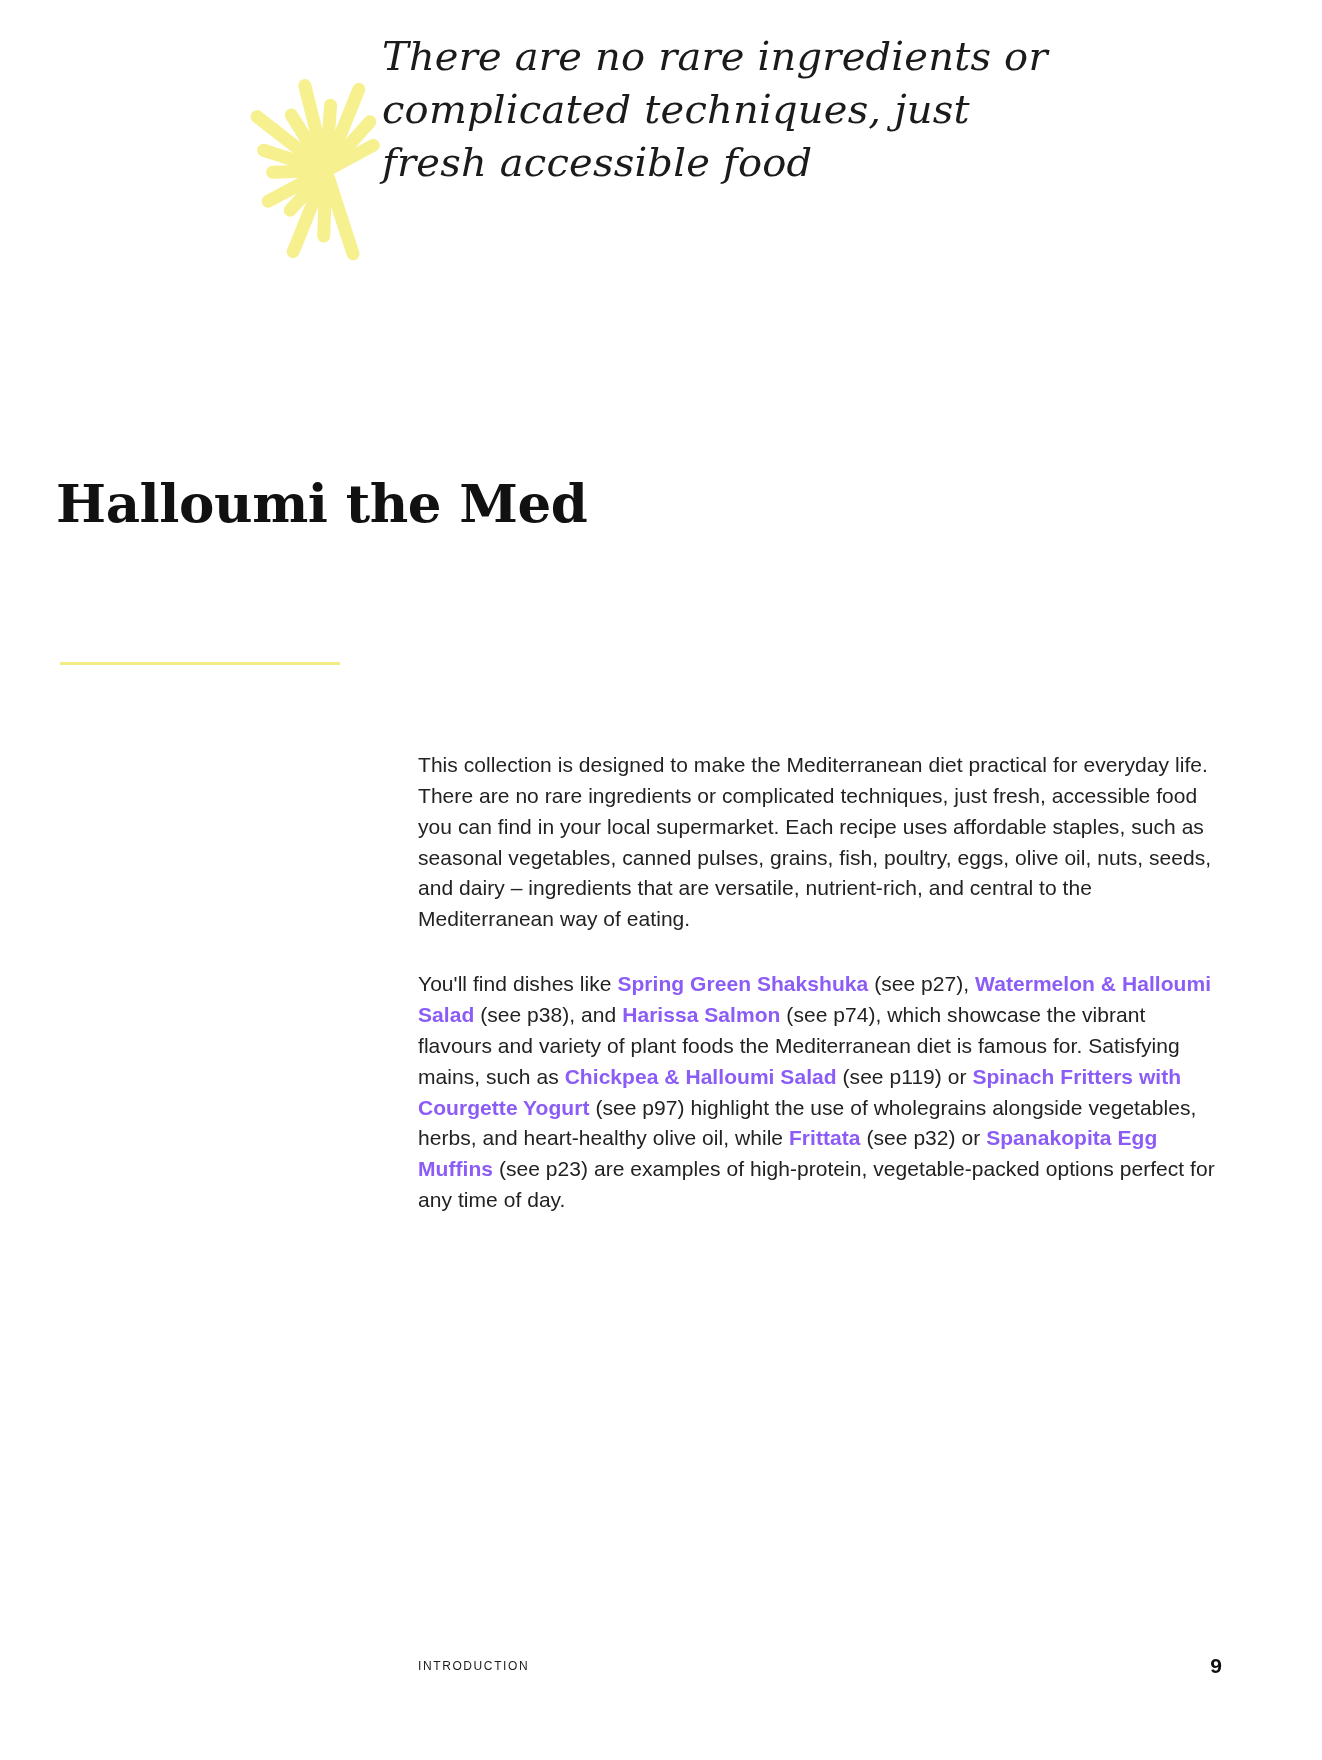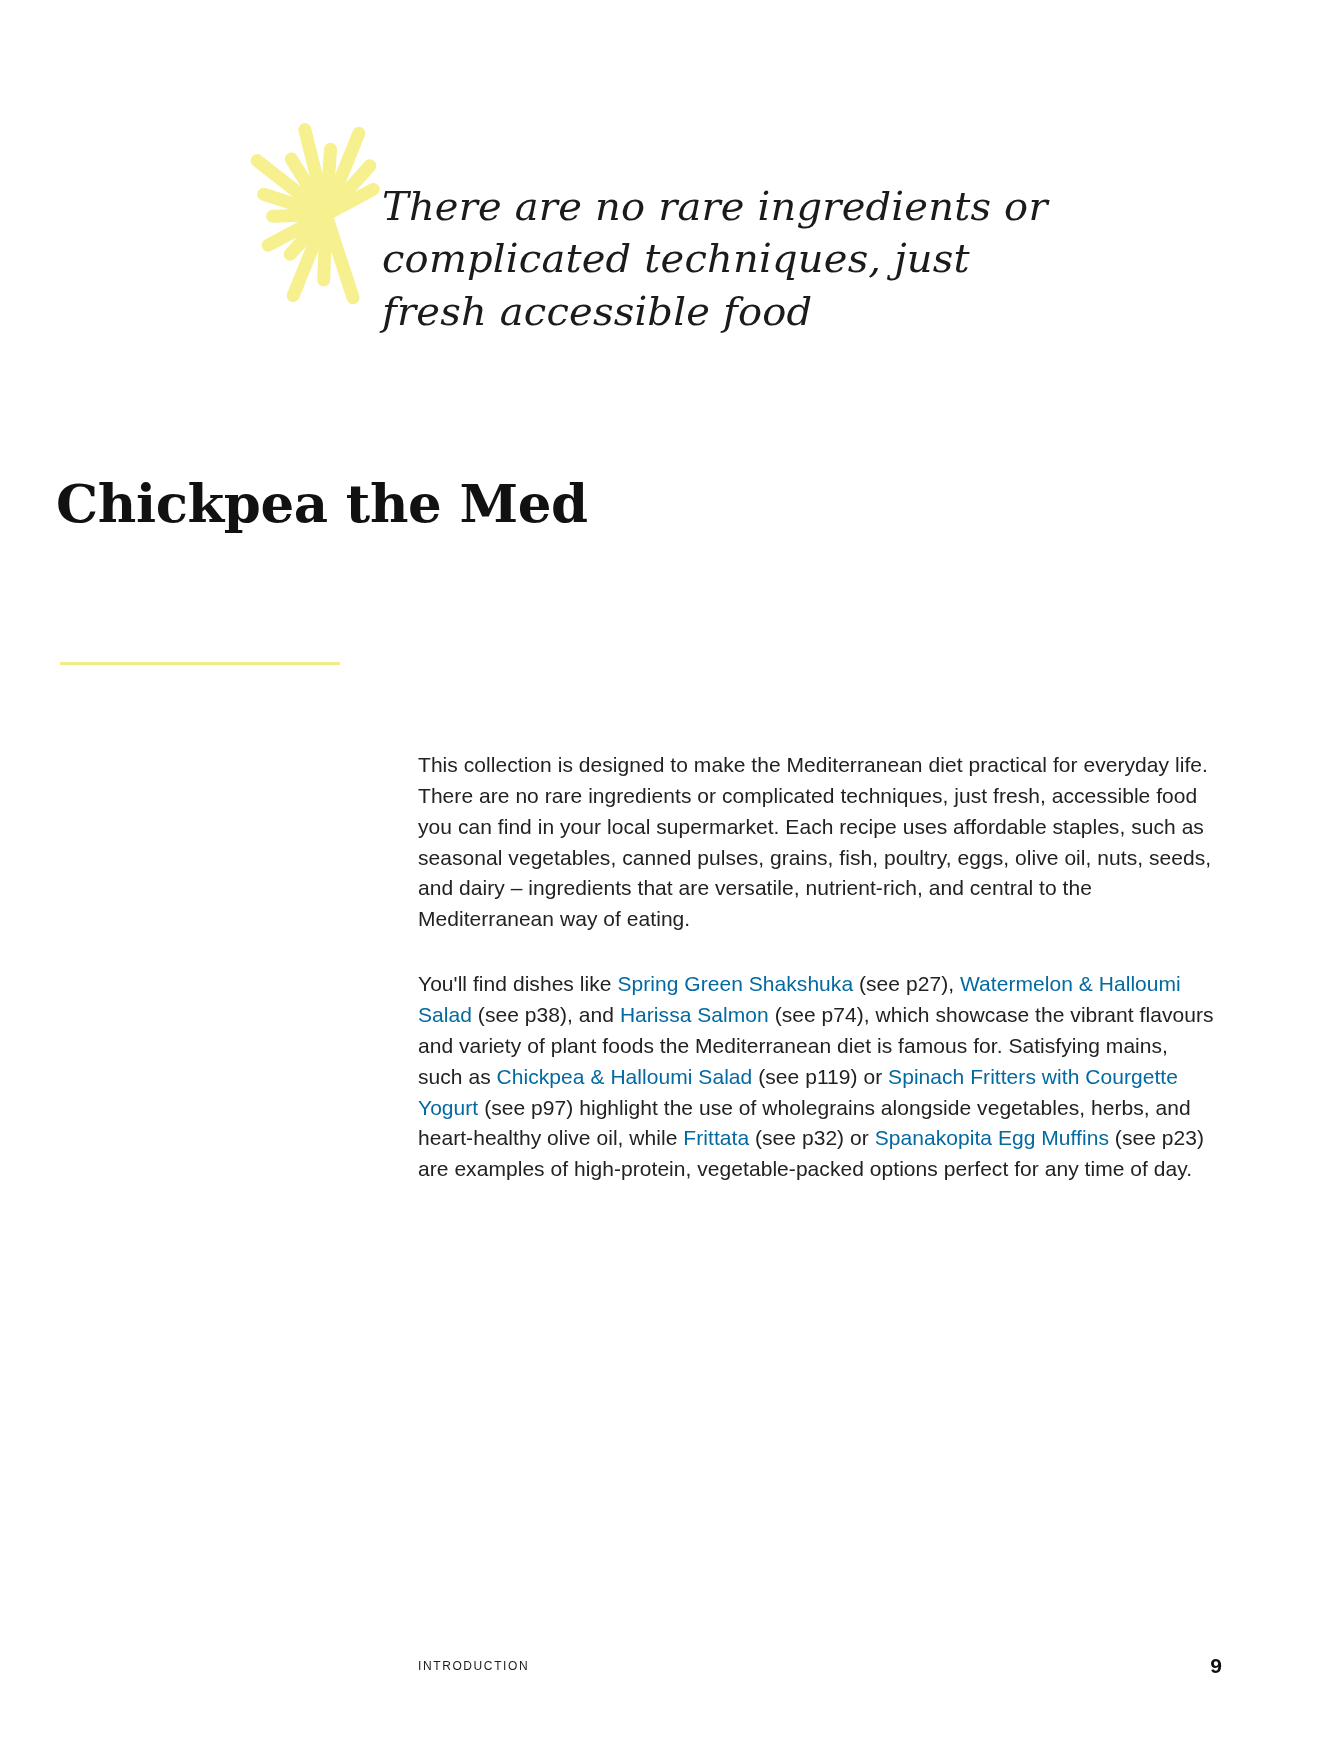--- a/index.html
+++ b/index.html
@@ -16,22 +16,21 @@
     overflow: hidden;
   }
 
   
   .quote-block {
     position: absolute;
     left: 240px;
     top: 30px;
     width: 820px;
     display: flex;
-    align-items: flex-end;
-    margin-top: 44px;
+    align-items: flex-start;
   }
   .sunburst {
     position: relative;
     width: 120px;
     height: 250px;
     flex: 0 0 120px;
     margin-top: 14px;
   }
   .sunburst .ray {
     position: absolute;
@@ -90,21 +89,21 @@
     width: 800px;
   }
   .body-col p {
     margin: 0 0 34px 0;
     font-size: 21px;
     line-height: 1.47;
     color: #222222;
     letter-spacing: 0.05px;
   }
   .body-col p:last-child { margin-bottom: 0; }
-  .body-col b { font-weight: 400; color: #0369a1; }
+  .body-col b { font-weight: 700; color: #8b5cf6; }
 
   
   .footer {
     position: absolute;
     left: 418px;
     right: 100px;
     bottom: 82px;
     display: flex;
     align-items: center;
     justify-content: space-between;
@@ -140,21 +139,21 @@
       <div class="ray mid" style="transform: rotate(152deg);"></div>
       <div class="ray short" style="transform: rotate(132deg);"></div>
       <div class="ray long" style="transform: rotate(112deg);"></div>
       <div class="ray mid" style="transform: rotate(92deg);"></div>
       <div class="ray long" style="transform: rotate(72deg);"></div>
     </div>
     <p class="quote-text">There are no rare ingredients or complicated techniques, just fresh accessible food</p>
   </div>
 
   <h1 class="headline">
-    <span>Chickpea the Med</span><br>
+    <span>Halloumi the Med</span><br>
   </h1>
   <div class="rule"></div>
 
   <div class="body-col">
     <p>This collection is designed to make the Mediterranean diet practical for everyday life. There are no rare ingredients or complicated techniques, just fresh, accessible food you can find in your local supermarket. Each recipe uses affordable staples, such as seasonal vegetables, canned pulses, grains, fish, poultry, eggs, olive oil, nuts, seeds, and dairy – ingredients that are versatile, nutrient-rich, and central to the Mediterranean way of eating.</p>
     <p><span>You'll find dishes like </span><b>Spring Green Shakshuka</b><span> (see p27), </span><b>Watermelon &amp; Halloumi Salad</b><span> (see p38), and </span><b>Harissa Salmon</b><span> (see p74), which showcase the vibrant flavours and variety of plant foods the Mediterranean diet is famous for. Satisfying mains, such as </span><b>Chickpea &amp; Halloumi Salad</b><span> (see p119) or </span><b>Spinach Fritters with Courgette Yogurt</b><span> (see p97) highlight the use of wholegrains alongside vegetables, herbs, and heart-healthy olive oil, while </span><b>Frittata</b><span> (see p32) or </span><b>Spanakopita Egg Muffins</b><span> (see p23) are examples of high-protein, vegetable-packed options perfect for any time of day.</span></p>
   </div>
 
   <div class="footer">
     <span class="footer-label">INTRODUCTION</span>

